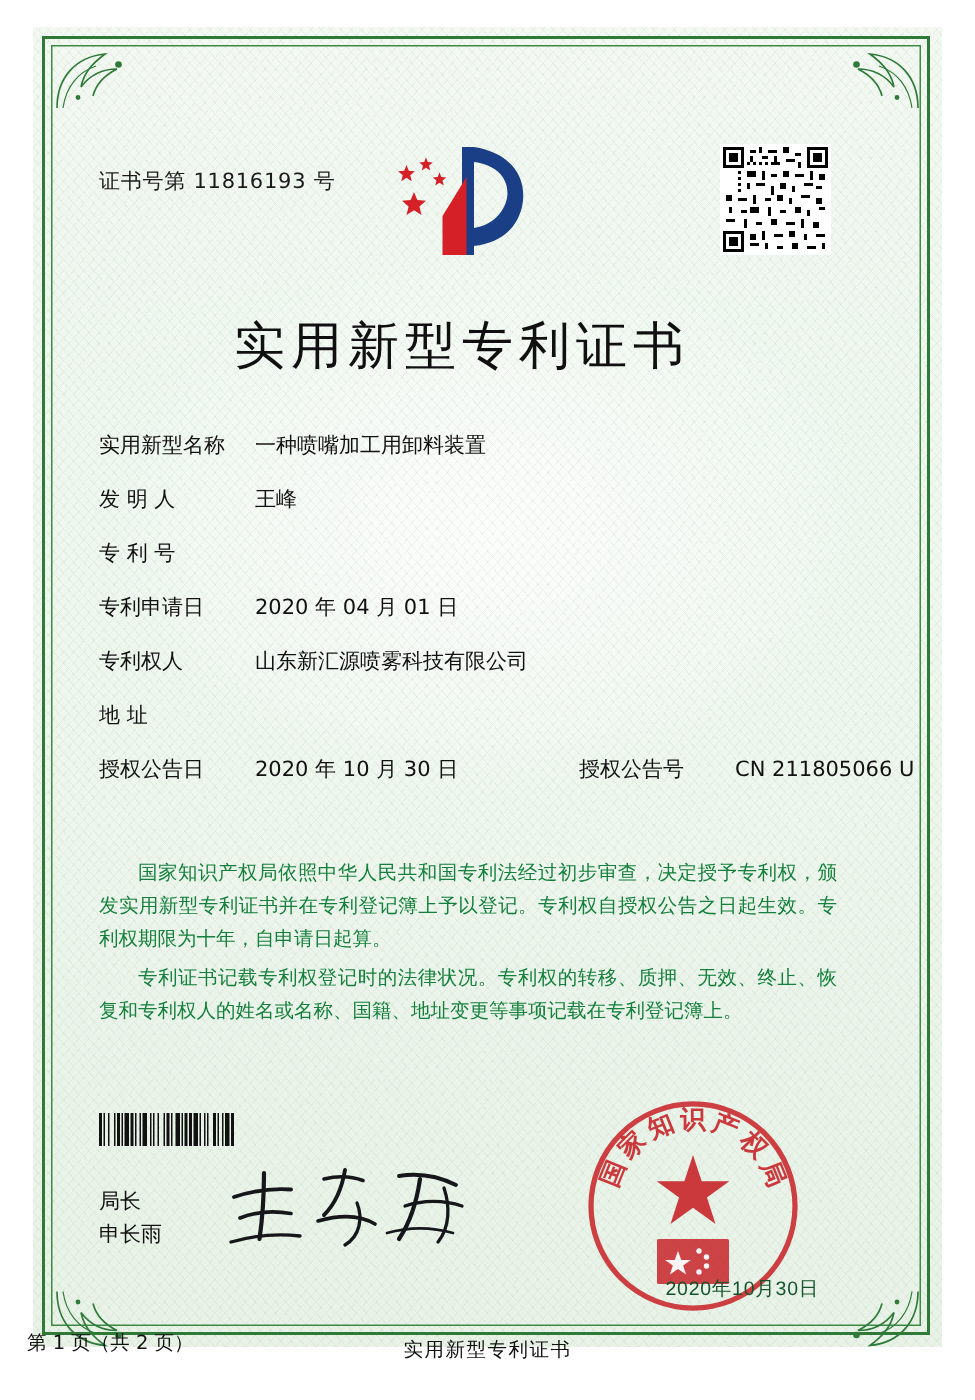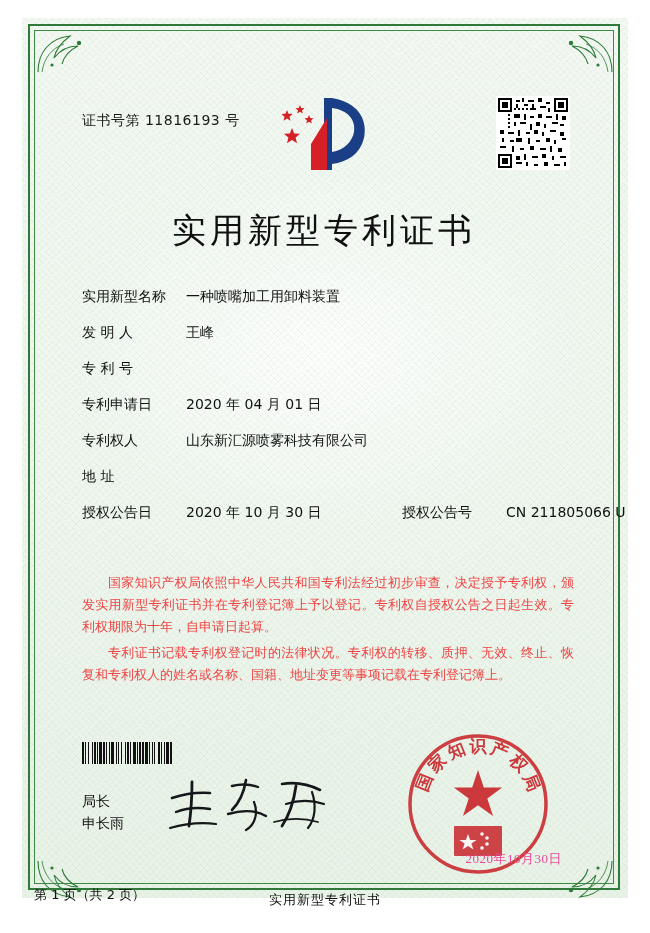--- a/index.html
+++ b/index.html
@@ -71,21 +71,21 @@
     color: #2f7a39;
   }
   .corner svg { width: 100%; height: 100%; display: block; }
   .corner.tl { left: 36px;  top: 32px; }
   .corner.tr { right: 36px; top: 32px;  transform: scaleX(-1); }
   .corner.bl { left: 36px;  bottom: 32px; transform: scaleY(-1); }
   .corner.br { right: 36px; bottom: 32px; transform: scale(-1,-1); }
 
   .content {
     position: absolute;
-    left: 34px;
+    left: 18px;
     top: 30px;
     width: 580px;
     height: 718px;
   }
 
   .cert-no {
     position: absolute;
     left: 48px;
     top: 82px;
     font-family: "DejaVu Sans", "Liberation Sans", sans-serif;
@@ -168,21 +168,21 @@
   }
 
   .paragraphs {
     position: absolute;
     left: 48px;
     top: 542px;
     width: 492px;
     font-family: "DejaVu Sans", "Liberation Sans", sans-serif;
     font-size: 13px;
     line-height: 22px;
-    color: #ef4444;
+    color: #15803d;
     text-align: justify;
   }
   .paragraphs p {
     margin: 0 0 4px 0;
     text-indent: 26px;
   }
 
   
   .barcode {
     position: absolute;
@@ -228,23 +228,23 @@
     top: 700px;
     width: 148px;
     height: 148px;
   }
   .seal svg { display: block; }
 
   .seal-date {
     position: absolute;
     right: 52px;
     top: 820px;
-    font-family: Liberation Serif, serif;
+    font-family: Liberation Sans, sans-serif;
     font-size: 13px;
-    color: #ec4899;
+    color: #14532d;
     letter-spacing: 0.5px;
     white-space: nowrap;
   }
 
   .page-no {
     position: absolute;
     left: 0;
     right: 0;
     top: 856px;
     text-align: left;

